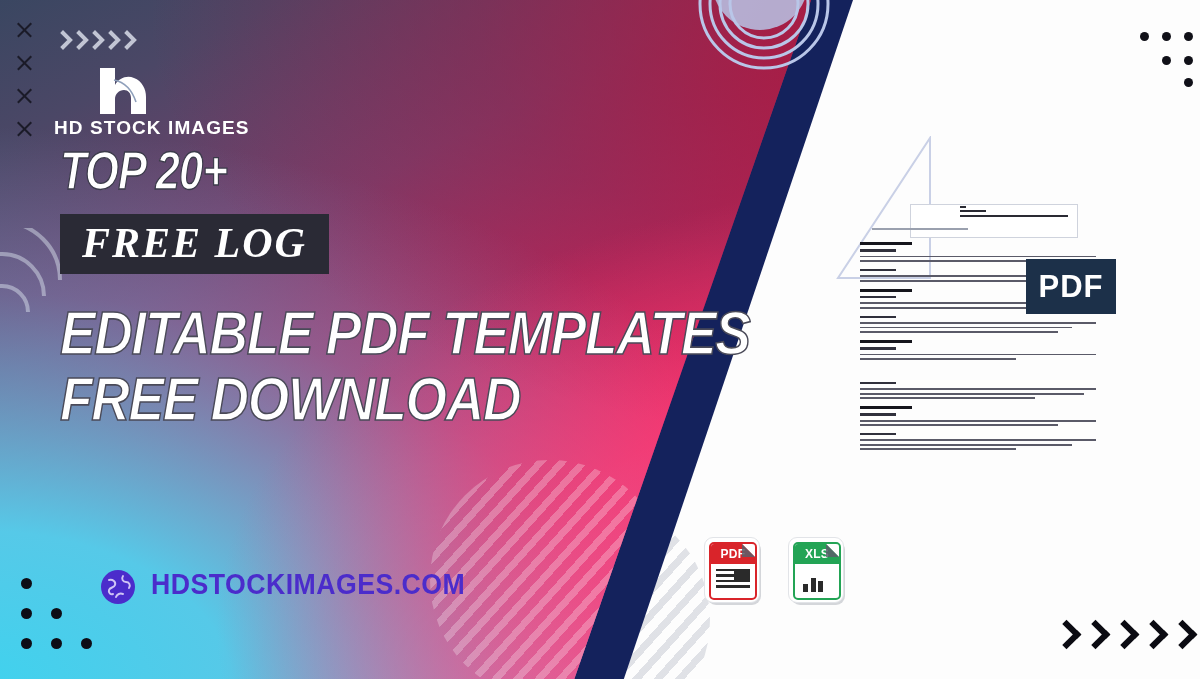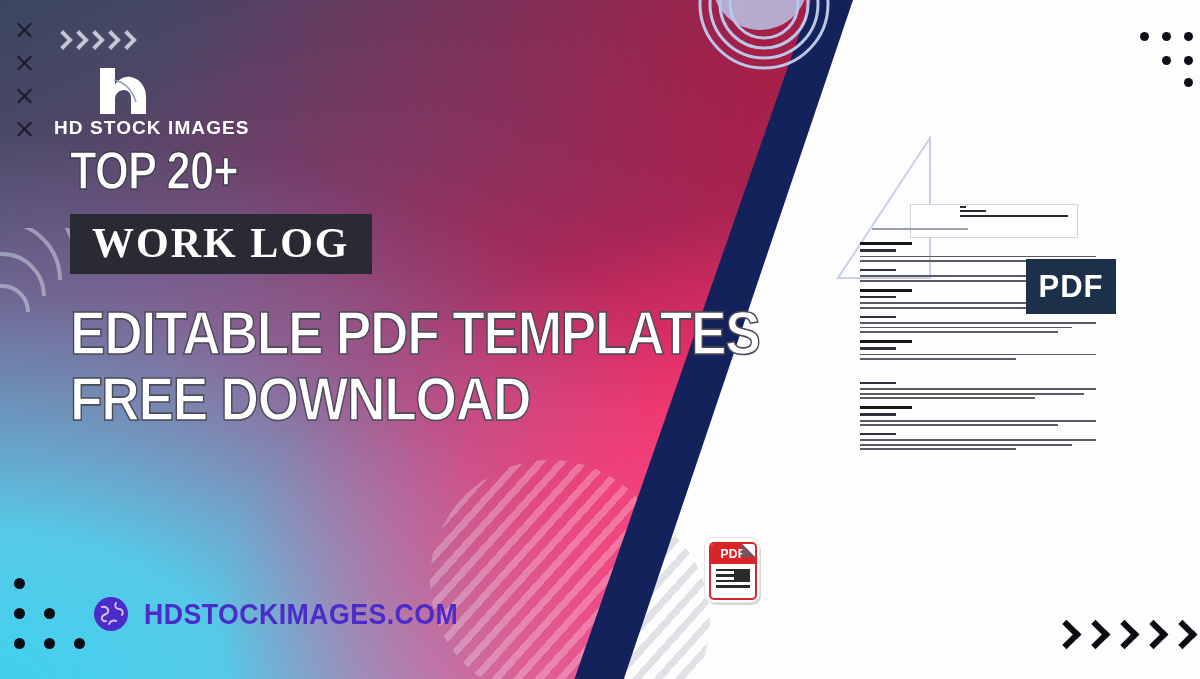--- a/index.html
+++ b/index.html
@@ -81,21 +81,21 @@
 
   .logo-mark{position:absolute;left:78px;top:52px;width:62px;height:50px;}
   .brand-name{
     position:absolute;left:38px;top:103px;
     font-family:"Liberation Sans",sans-serif;
     font-weight:700;font-size:19px;letter-spacing:1.1px;color:#ffffff;
     white-space:nowrap;
   }
 
   
-  .headline{position:absolute;left:70px;top:146px;width:620px;}
+  .headline{position:absolute;left:60px;top:146px;width:620px;font-style:italic;}
   .h-top{
     font-family:"Liberation Sans",sans-serif;
     font-weight:700;font-size:53px;line-height:.95;letter-spacing:-1px;
     color:#ffffff;
     -webkit-text-stroke:1.4px #3b3b4a;
     transform:scaleX(.82);transform-origin:left center;
     white-space:nowrap;
   }
   .h-badge{
     display:inline-block;margin-top:18px;background:#2a2a35;
@@ -110,21 +110,21 @@
     margin-top:26px;
     font-family:"Liberation Sans",sans-serif;
     font-weight:700;font-size:62px;line-height:1.06;letter-spacing:-1.5px;
     color:#ffffff;
     -webkit-text-stroke:1.6px #4a4a58;
     transform:scaleX(.86);transform-origin:left center;
   }
   .h-main div{white-space:nowrap;}
 
   
-  .urlbar{position:absolute;left:12px;top:568px;display:flex;align-items:center;}
+  .urlbar{position:absolute;left:19px;top:568px;display:flex;}
   .dotgrid{position:relative;width:76px;height:92px;margin-right:4px;}
   .dotgrid i{position:absolute;width:11px;height:11px;border-radius:50%;background:#0d0d16;}
   .globe{width:38px;height:38px;margin-right:14px;flex:0 0 auto;}
   .url-text{
     font-family:"Liberation Sans",sans-serif;
     font-weight:700;font-size:29px;letter-spacing:.5px;color:#4b2ccb;
     transform:scaleX(.92);transform-origin:left center;white-space:nowrap;
   }
 
   
@@ -264,21 +264,21 @@
         <path d="M6 2 h15 v17 c4 -7 12 -10 19 -7 c8 3 12 11 12 19 v17 h-15 v-16 c0 -5 -3 -8 -7 -8 c-5 0 -9 4 -9 9 v15 h-15 z" fill="#ffffff"></path>
         <path d="M20 14 c10 2 18 10 22 22" stroke="#8fa0bb" stroke-width="1.6" fill="none"></path>
       </svg>
     </div>
     <div class="brand-name">HD STOCK IMAGES</div>
   </div>
 
   <div class="headline">
     <div class="h-top">TOP 20+</div>
     <div class="h-badge">
-      <span>WORK LOG</span>
+      <span>FREE LOG</span>
     </div>
     <div class="h-main">
       <div>EDITABLE PDF TEMPLATES</div>
       <div>FREE DOWNLOAD</div>
     </div>
   </div>
 
   <div class="urlbar">
     <div class="dotgrid">
       <i style="left:2px;top:10px"></i>
@@ -399,17 +399,32 @@
               <u class="s"></u>
               <u></u>
               <u></u>
             </div>
           <div class="img"></div>
         </div>
       </div>
     </div>
 
 
+    <div class="ft" style="--fc:#23a455">
+      <div class="shadow"></div>
+      <div class="card">
+        <div class="inner">
+          <div class="cap">XLS</div>
+          <div class="fold"></div>
+            <div class="fold2"></div>
+          <div class="bars">
+            <s style="height:8px"></s>
+              <s style="height:14px"></s>
+              <s style="height:11px"></s>
+          </div>
+        </div>
+      </div>
+    </div>
 
 
   </div>
 
 </div>
 
 </body></html>

